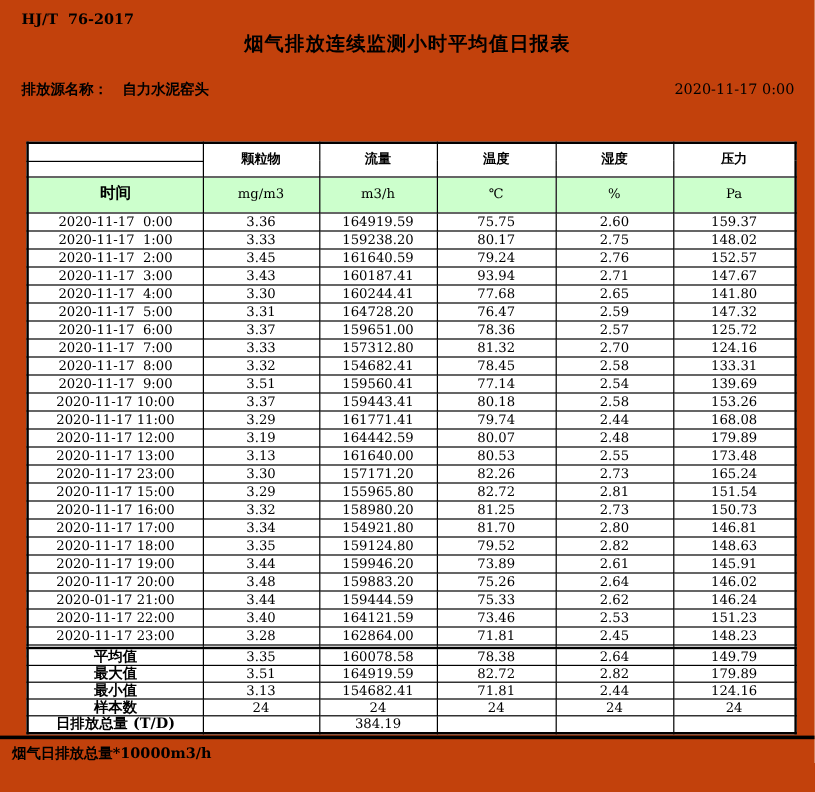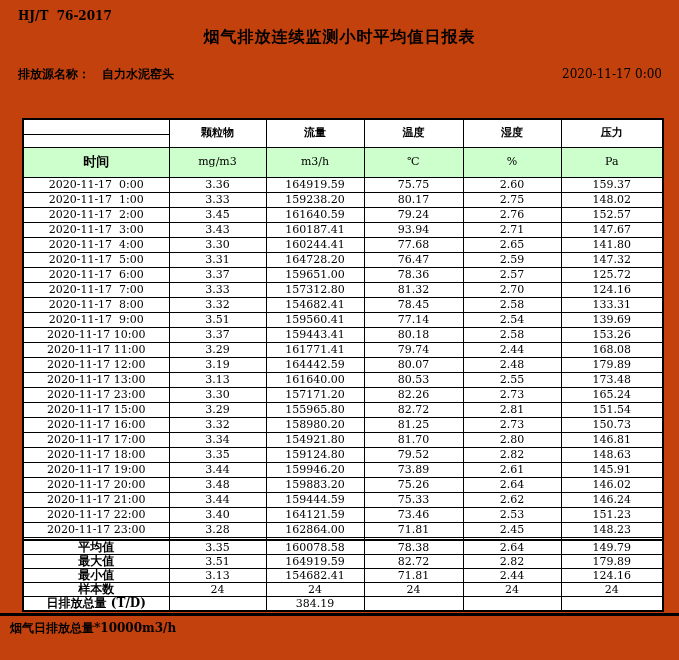--- a/index.html
+++ b/index.html
@@ -246,21 +246,21 @@
         </tr>
         <tr>
           <td>2020-11-17 20:00</td>
           <td>3.48</td>
           <td>159883.20</td>
           <td>75.26</td>
           <td>2.64</td>
           <td>146.02</td>
         </tr>
         <tr>
-          <td>2020-11-17 21:00</td>
+          <td>2020-01-17 21:00</td>
           <td>3.44</td>
           <td>159444.59</td>
           <td>75.33</td>
           <td>2.62</td>
           <td>146.24</td>
         </tr>
         <tr>
           <td>2020-11-17 22:00</td>
           <td>3.40</td>
           <td>164121.59</td>

